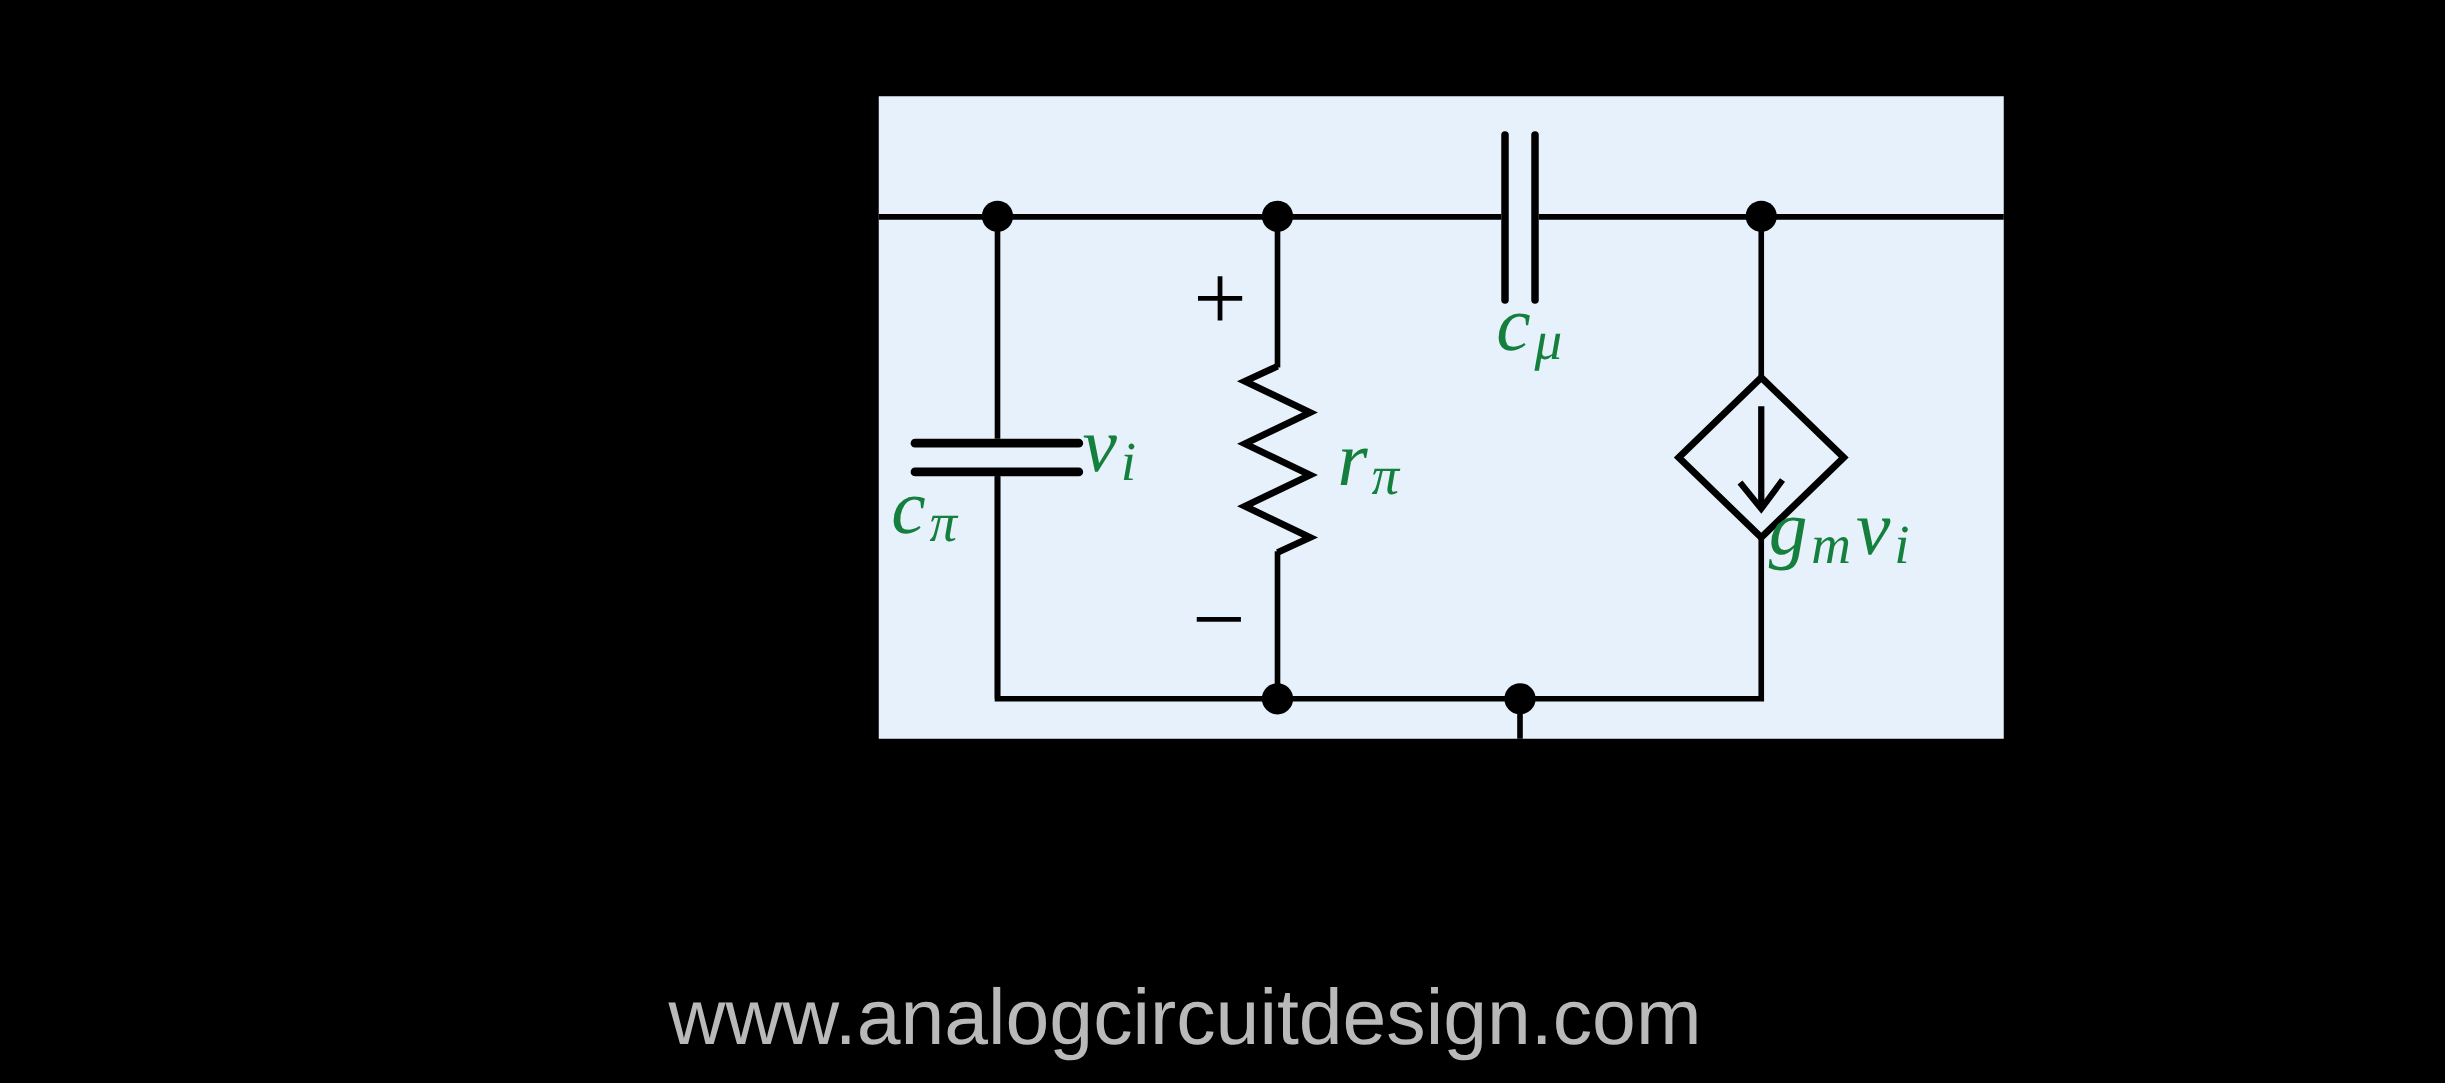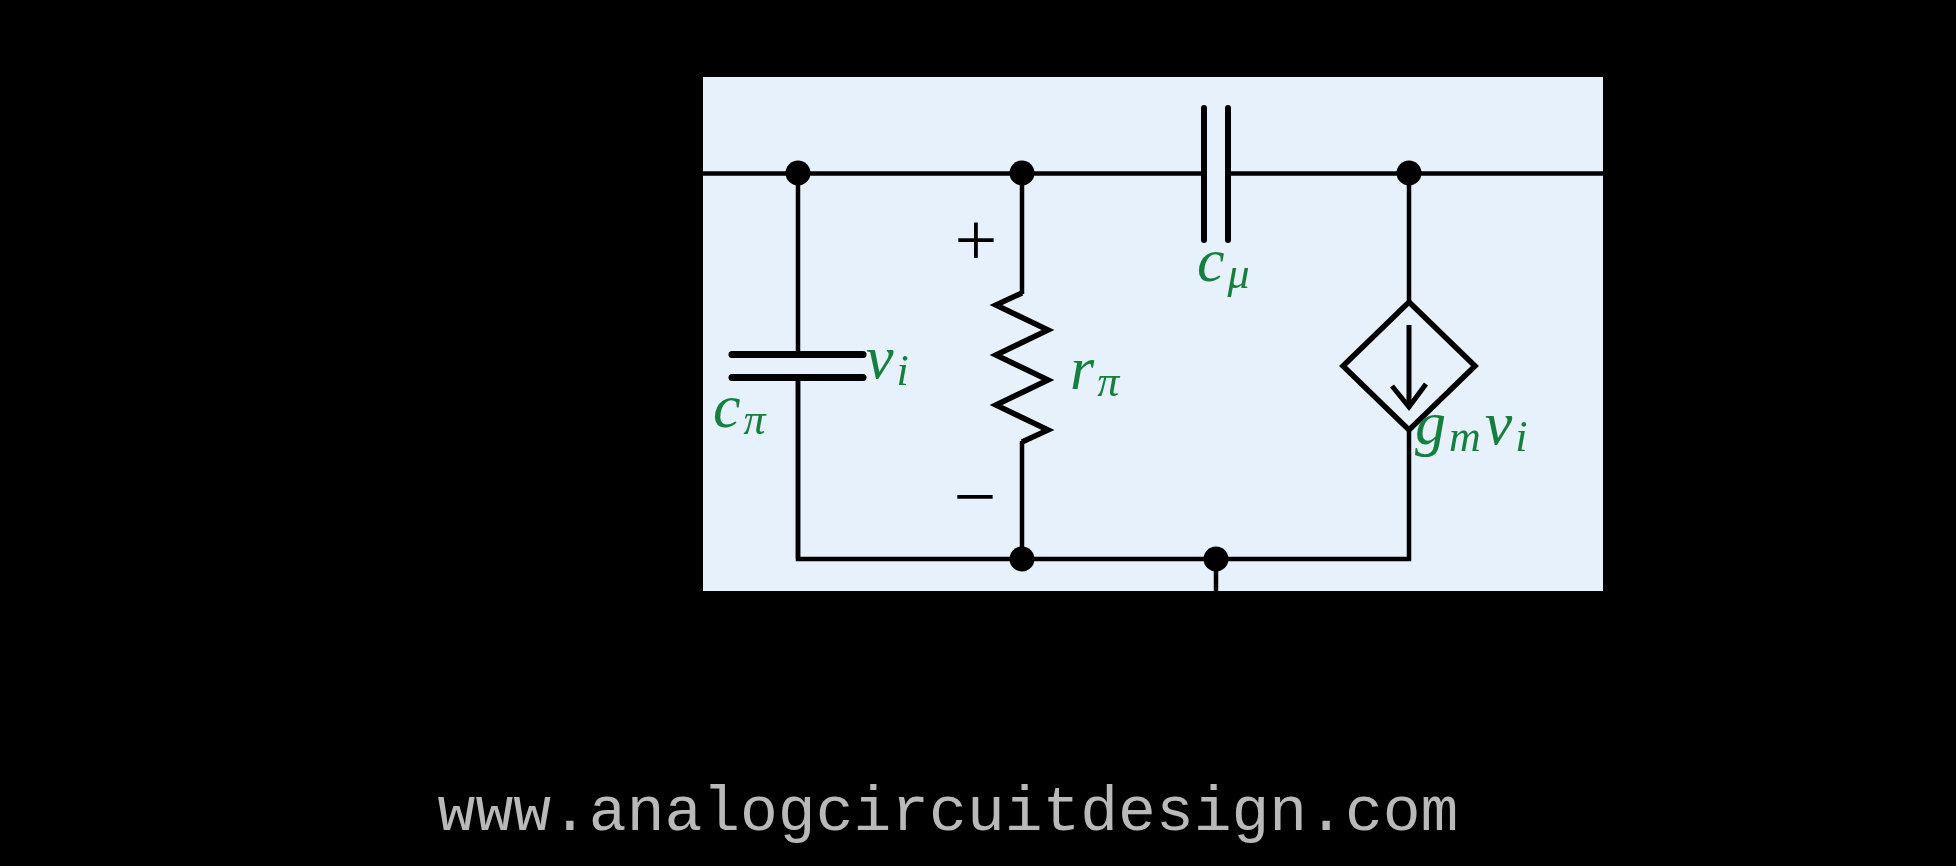--- a/index.html
+++ b/index.html
@@ -50,21 +50,21 @@
     line-height: 76px;
     color: #000000;
     white-space: nowrap;
   }
   
   .watermark {
     position: absolute;
     left: 948px;
     top: 779px;
     transform: translateX(-50%);
-    font-family: Liberation Mono, monospace;
+    font-family: Liberation Sans, sans-serif;
     font-size: 63px;
     line-height: 70px;
     color: #b9b9b9;
     white-space: nowrap;
   }
 </style>
 </head>
 <body>
 
 <div class="stage">

